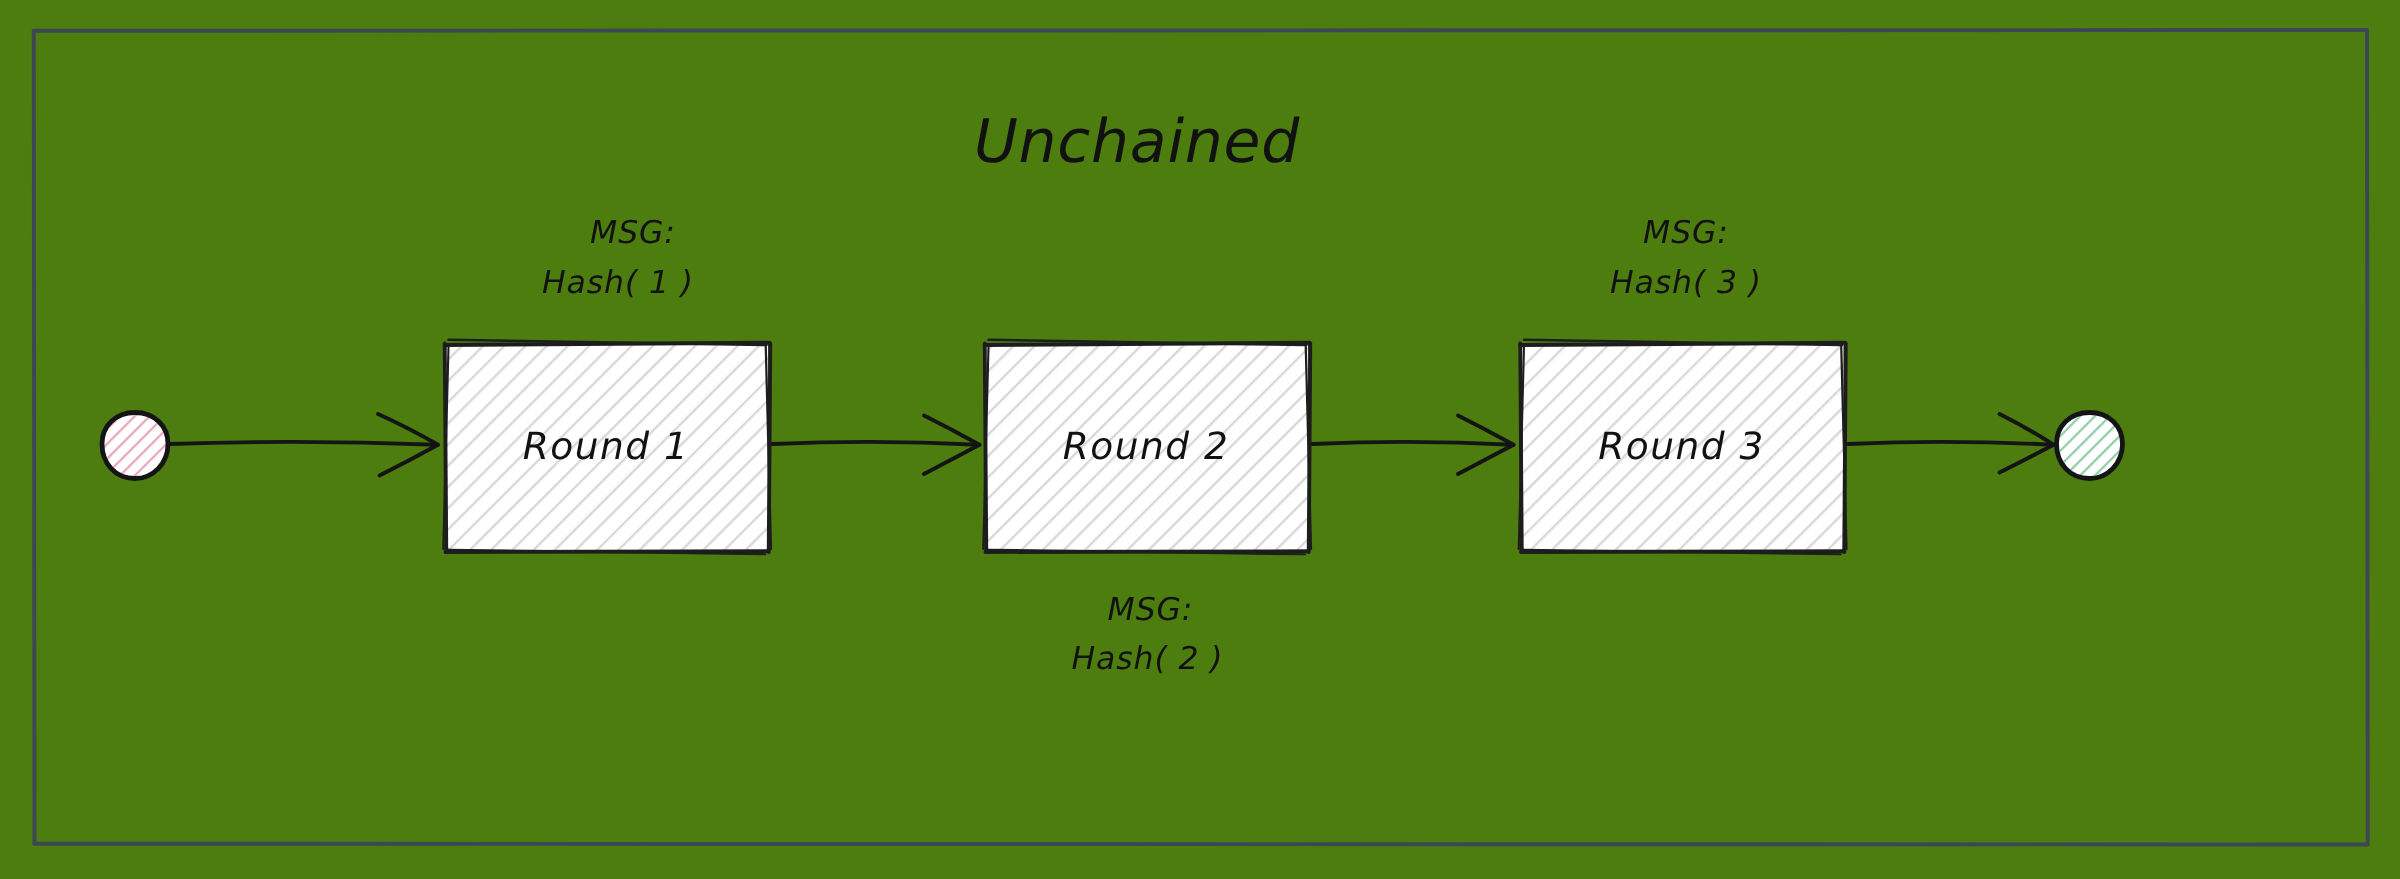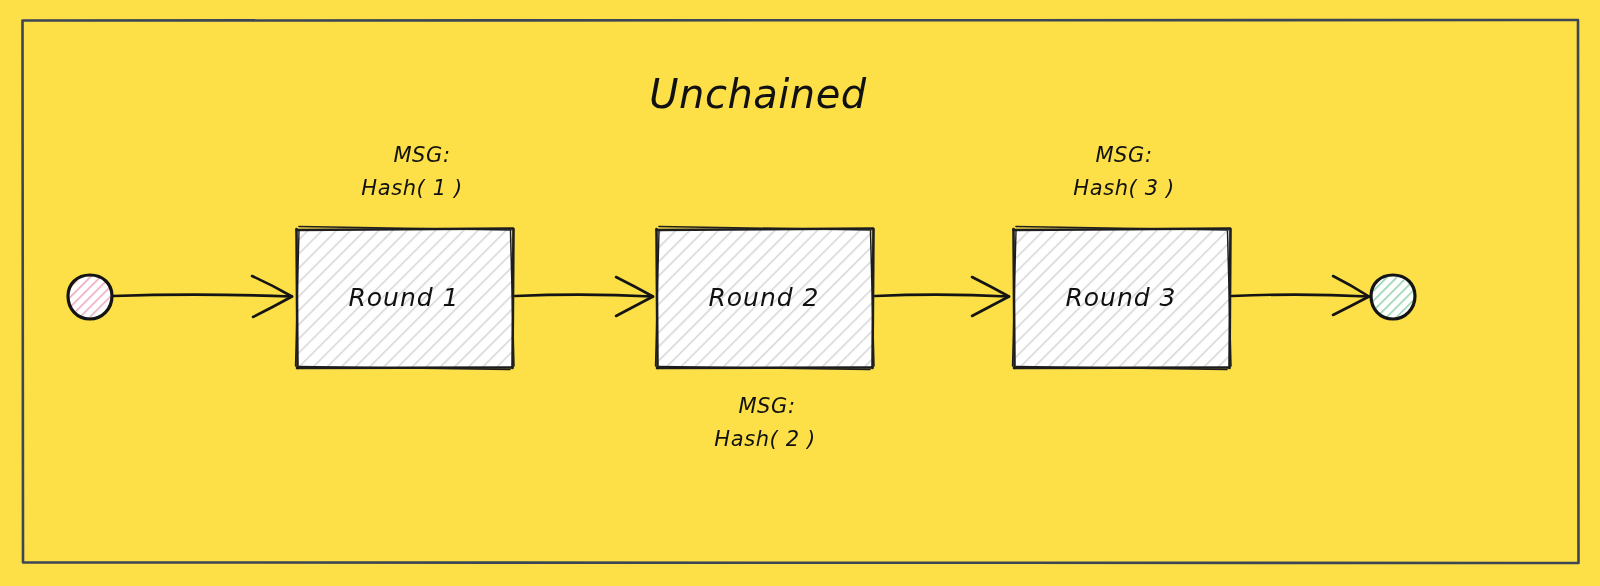--- a/index.html
+++ b/index.html
@@ -7,21 +7,21 @@
     padding: 0;
     background: #ffffff;
   }
   body {
     font-family: "DejaVu Sans", sans-serif;
   }
   #canvas {
     position: relative;
     width: 1600px;
     height: 586px;
-    background: #fde047;
+    background: #4d7c0f;
     overflow: hidden;
   }
   #diagram-svg {
     position: absolute;
     left: 0;
     top: 0;
     width: 1600px;
     height: 586px;
   }
   .hand-text {

